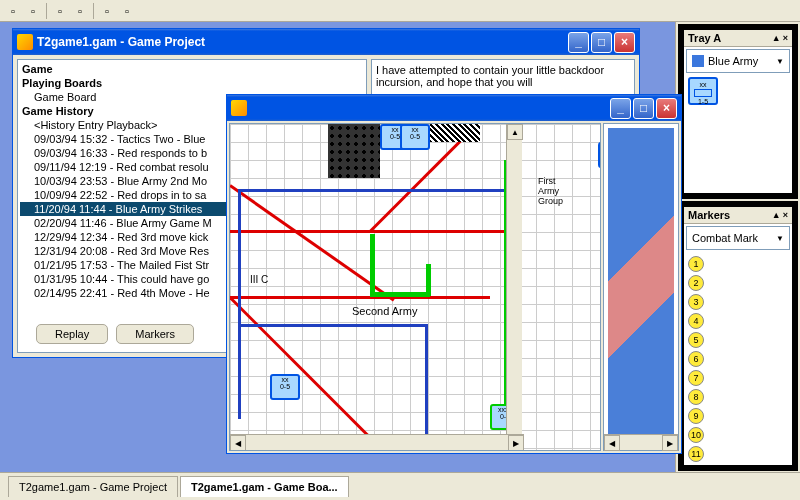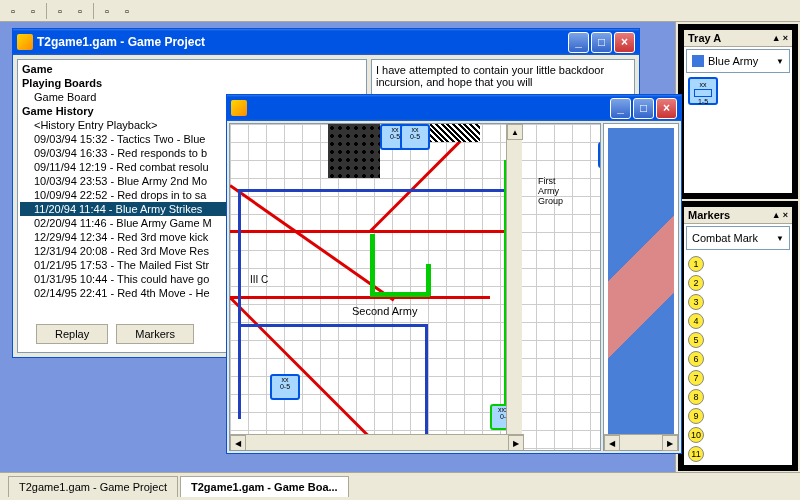--- a/index.html
+++ b/index.html
@@ -23,21 +23,21 @@
 
 .proj-win { top: 6px; left: 12px; width: 628px; height: 330px; }
 .proj-body { display: flex; height: calc(100% - 26px); padding: 4px; gap: 4px; }
 .tree-panel { width: 350px; background: #fff; border: 1px solid #7f9db9; padding: 2px; overflow: hidden; position: relative; }
 .tree-item { padding: 1px 2px; white-space: nowrap; overflow: hidden; }
 .tree-item.bold { font-weight: bold; }
 .tree-item.sub { padding-left: 14px; }
 .tree-item.sel { background: #0c4a6e; color: #fff; }
 .msg-panel { flex: 1; background: #fff; border: 1px solid #7f9db9; padding: 4px; font-size: 11px; }
 .proj-btns { position: absolute; bottom: 8px; left: 18px; display: flex; gap: 8px; }
-.btn { padding: 3px 18px; background: #ece9d8; border: 1px solid #aca899; border-radius: 0; font-size: 11px; }
+.btn { padding: 3px 18px; background: #ece9d8; border: 1px solid #aca899; border-radius: 5px; font-size: 11px; }
 
 .board-win { top: 72px; left: 226px; width: 456px; height: 360px; z-index: 10; }
 .board-body { height: calc(100% - 26px); display: flex; background: #ece9d8; padding: 2px; }
 .board-map { flex: 1; background: #fff; border: 1px solid #7f9db9; position: relative; overflow: hidden; }
 .grid-bg { position: absolute; inset: 0; background-image: linear-gradient(#ccc 1px, transparent 1px), linear-gradient(90deg, #ccc 1px, transparent 1px); background-size: 18px 18px; }
 .road { position: absolute; background: #d00; }
 .road.blue { background: #2040c0; }
 .road.green { background: #0c0; }
 .unit { position: absolute; width: 30px; height: 26px; background: #a8d8ff; border: 2px solid #0054e3; border-radius: 3px; font-size: 7px; text-align: center; }
 .black-sq { position: absolute; background: #000; }

